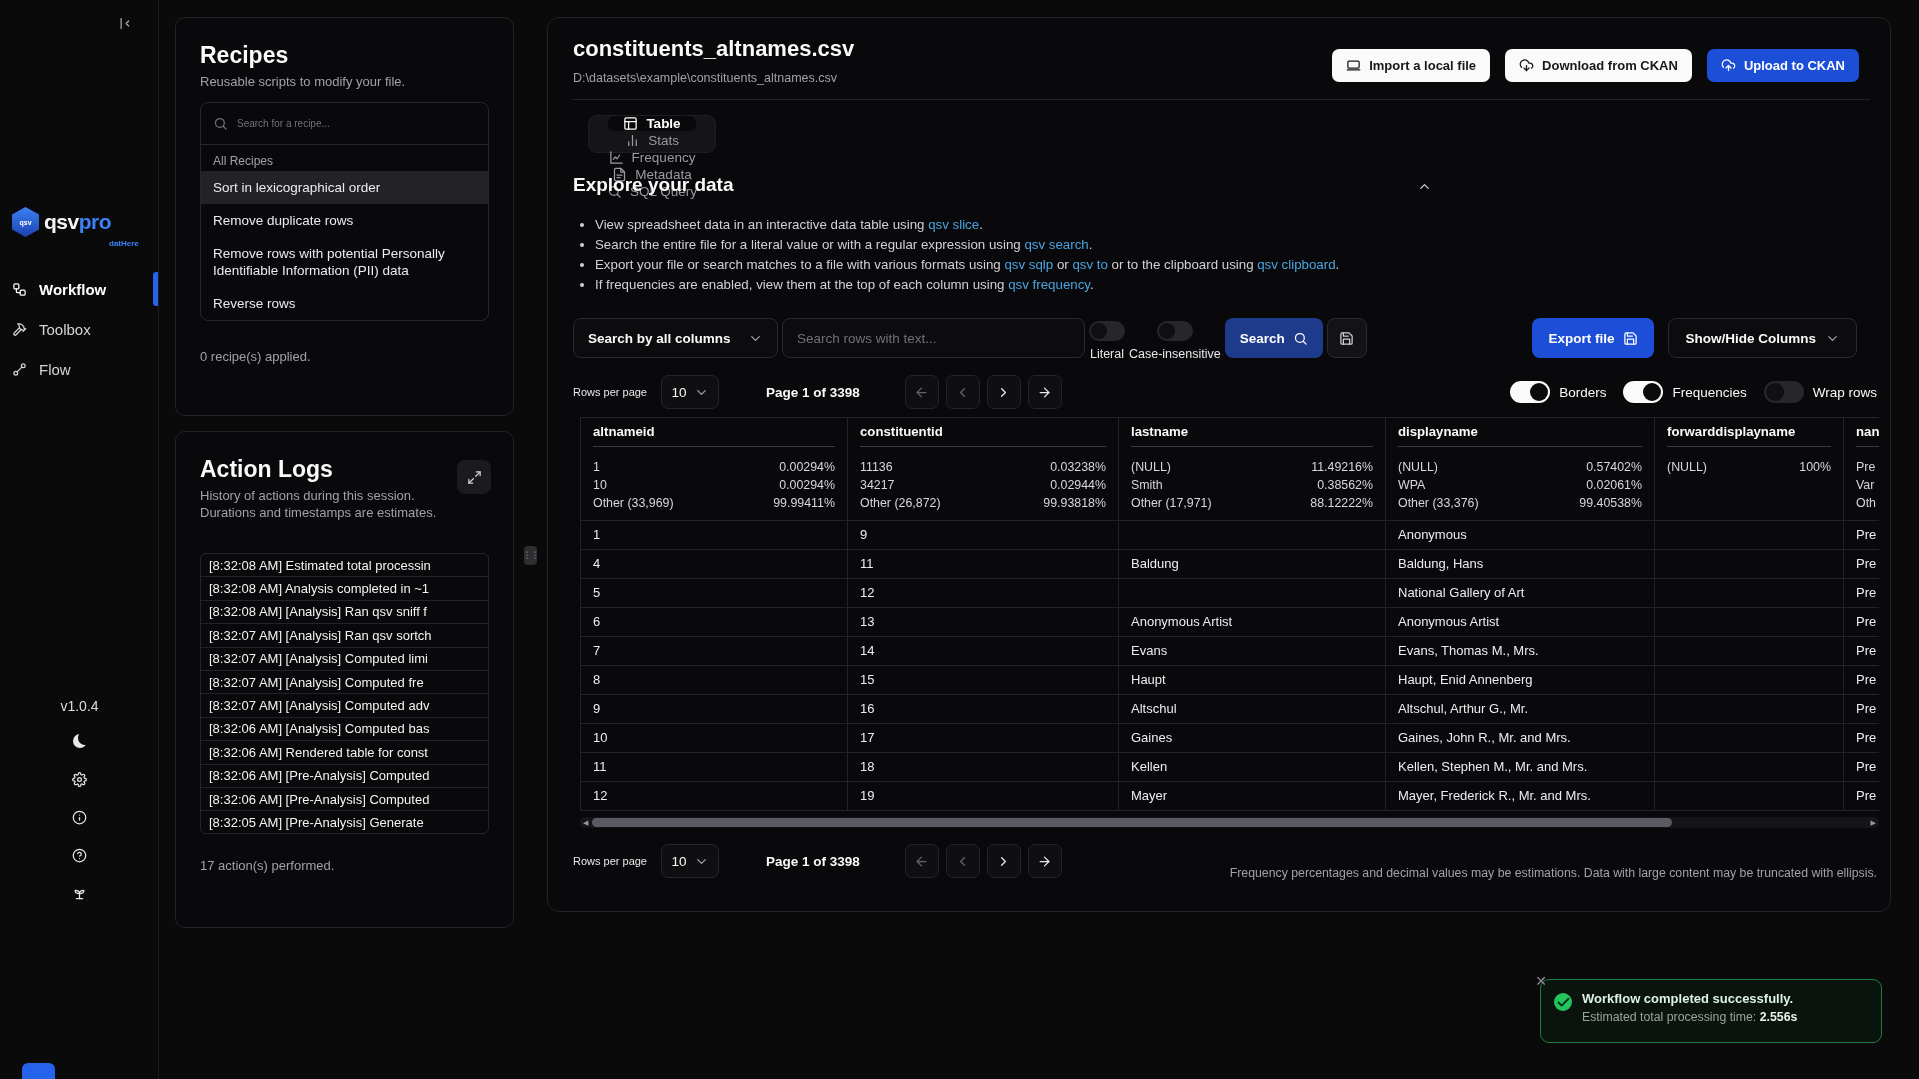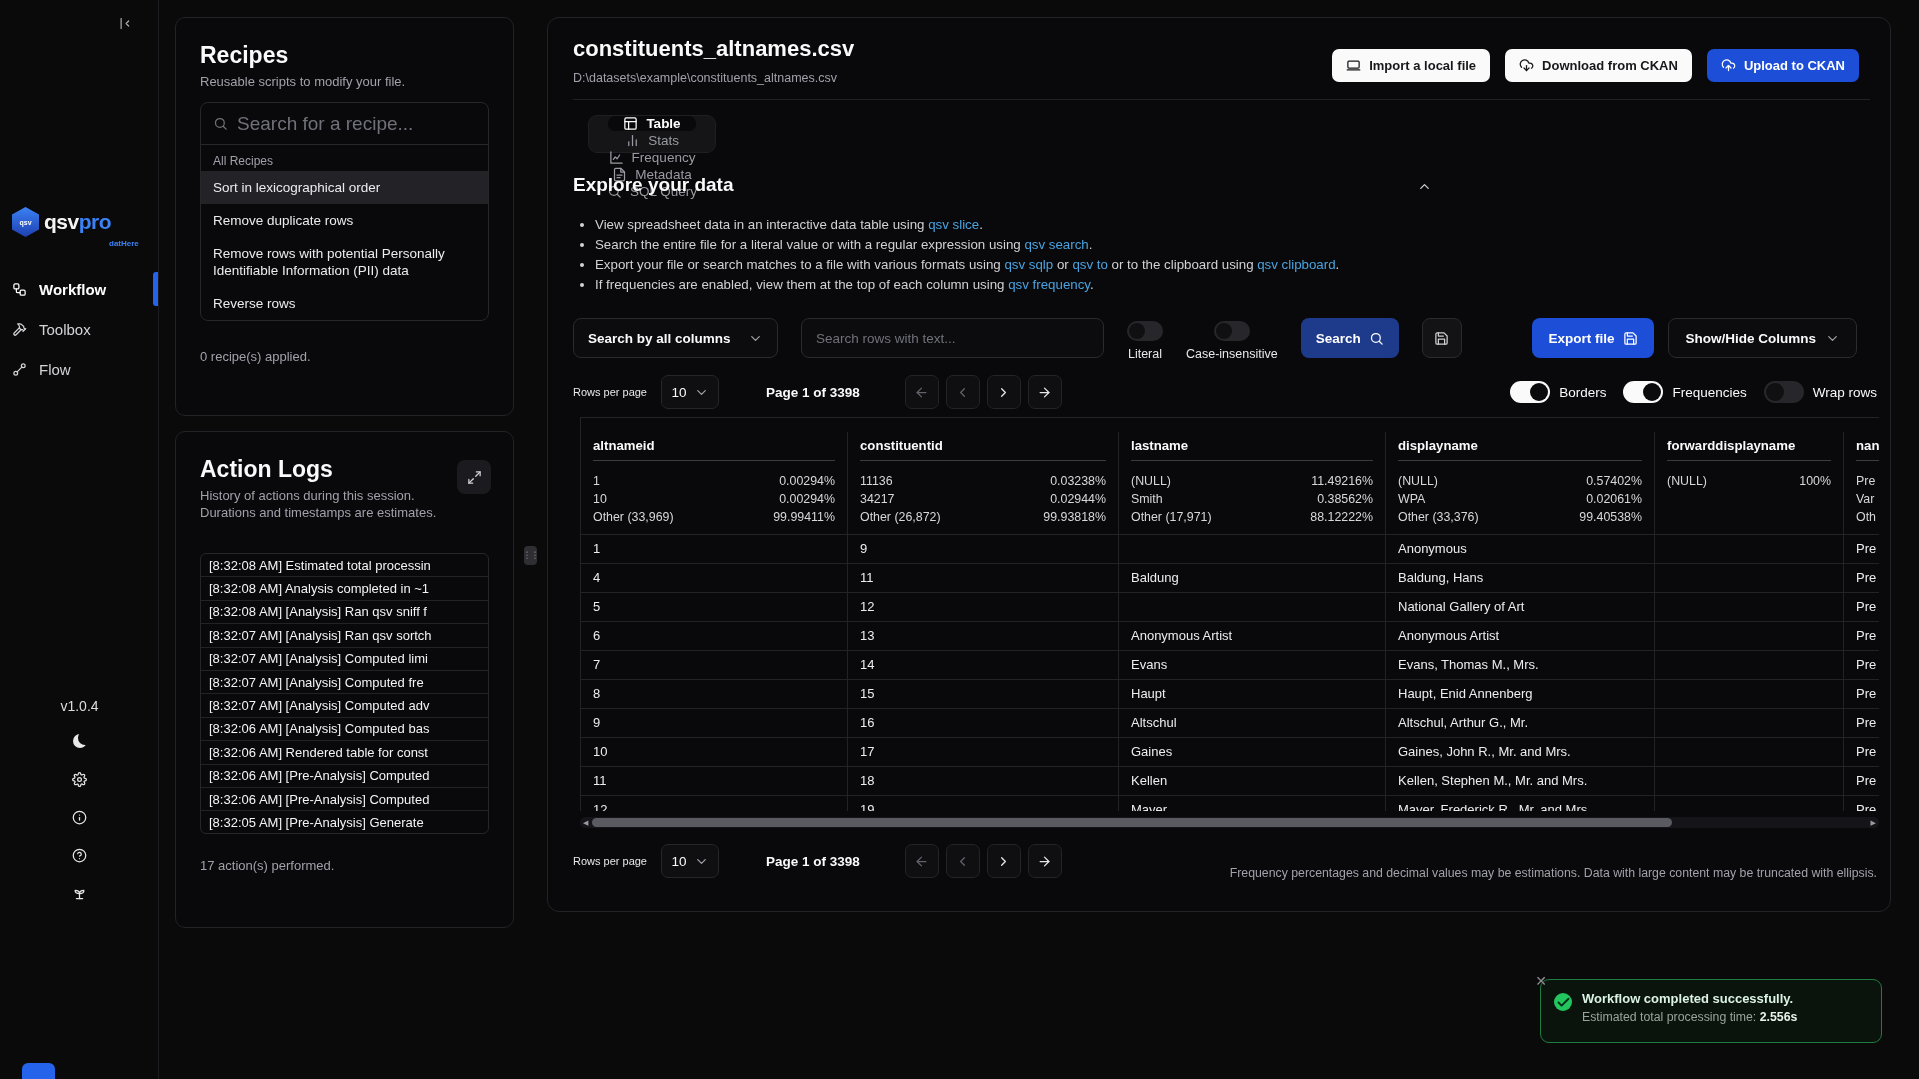--- a/index.html
+++ b/index.html
@@ -29,21 +29,21 @@
   .moon { width:14px; height:14px; border-radius:50%; box-shadow:inset 5px -3px 0 0 #e8e8ea; }
 
   
   .panel { position:absolute; background:#09090b; border:1px solid #232327; border-radius:10px; padding:24px; }
   #recipes-panel { left:175px; top:17px; width:339px; height:399px; }
   #logs-panel { left:175px; top:431px; width:339px; height:497px; }
   .panel-title { font-size:23px; font-weight:700; line-height:26px; }
   .panel-sub { margin-top:5px; font-size:13px; color:#a1a1aa; line-height:17px; }
   .logs-sub { width:256px; }
   .recipe-box { margin-top:12px; border:1px solid #27272b; border-radius:8px; overflow:hidden; }
-  .recipe-search { height:42px; display:flex; align-items:center; gap:9px; padding:0 12px; border-bottom:1px solid #27272b; color:#71717a; font-size:19px; }
+  .recipe-search { height:42px; display:flex; align-items:center; gap:9px; padding:0 12px; border-bottom:1px solid #27272b; color:#71717a; font-size:10px; }
   .recipe-search svg { width:14px; height:14px; }
   .recipe-group { padding:9px 12px 3px; font-size:12px; color:#a1a1aa; }
   .recipe-item { padding:8px 12px; font-size:13.5px; line-height:17px; color:#ececf0; cursor:pointer; }
   .recipe-item.hl { background:#232327; }
   .recipe-applied { margin-top:28px; font-size:13px; color:#a1a1aa; }
   .expand-btn { position:absolute; top:28px; right:22px; width:34px; height:34px; background:#1b1b1f; border-radius:8px; display:flex; align-items:center; justify-content:center; color:#d4d4d8; cursor:pointer; }
   .expand-btn svg { width:15px; height:15px; }
   .log-box { margin-top:32px; border:1px solid #26262a; border-radius:6px; height:281px; overflow:hidden; }
   .log-entry { height:23.4px; display:flex; align-items:center; padding:0 8px; font-size:13px; color:#f4f4f5; border-bottom:1px solid #232327; white-space:nowrap; overflow:hidden; }
   .log-footer { margin-top:24px; font-size:13px; color:#a1a1aa; }
@@ -63,21 +63,21 @@
   .tab { display:flex; align-items:center; gap:8px; height:32px; padding:0 15px; font-size:13.5px; color:#9a9aa2; border-radius:7px; cursor:pointer; white-space:nowrap; }
   .tab.active { background:#09090b; color:#fff; font-weight:600; }
   .tab svg { width:15px; height:15px; }
   .explore-h { position:absolute; left:25px; top:156px; font-size:19px; font-weight:700; }
   .explore-chevron { position:absolute; left:869px; top:161px; color:#d4d4d8; cursor:pointer; }
   .explore-chevron svg { width:16px; height:16px; }
   .bullets { position:absolute; left:33px; top:197px; font-size:13.3px; color:#d1d1d6; }
   .bullets li { list-style:disc; margin-left:14px; line-height:20px; }
   .lnk { color:#4aa3df; cursor:pointer; }
 
-  .search-row { position:absolute; left:25px; top:300px; display:flex; gap:23px; align-items:flex-start; }
+  .search-row { position:absolute; left:25px; top:300px; display:flex; gap:4px; align-items:flex-start; }
   .sel-btn { width:205px; height:40px; border:1px solid #2a2a2f; border-radius:8px; background:#0c0c0e; display:flex; align-items:center; justify-content:space-between; padding:0 14px; font-size:13.5px; font-weight:600; cursor:pointer; }
   .sel-btn svg, .cols-btn svg { width:14px; height:14px; color:#a1a1aa; }
   .search-input { width:303px; height:40px; border:1px solid #2a2a2f; border-radius:8px; background:#0c0c0e; display:flex; align-items:center; padding:0 14px; font-size:13.5px; color:#71717a; cursor:text; }
   .tog-wrap { display:flex; flex-direction:column; align-items:center; gap:6px; padding-top:3px; }
   .tog-label { font-size:12.5px; color:#e8e8ea; white-space:nowrap; }
   .switch { width:36px; height:20px; border-radius:999px; position:relative; cursor:pointer; }
   .switch .knob { position:absolute; top:2px; width:16px; height:16px; border-radius:50%; }
   .switch.off { background:#27272b; } .switch.off .knob { left:2px; background:#101013; }
   .switch.on { background:#fafafa; } .switch.on .knob { right:2px; background:#0b0b0d; }
   .switch.lg { width:40px; height:22px; } .switch.lg .knob { width:18px; height:18px; }
@@ -100,21 +100,21 @@
   .pag-btn svg { width:15px; height:15px; }
   .pag-btn.dim { color:#62626a; } .pag-btn.lit { color:#e8e8ea; }
   .view-toggles { position:absolute; top:363px; right:13px; display:flex; align-items:center; gap:17px; }
   .vt { display:flex; align-items:center; gap:9px; font-size:13.5px; color:#fafafa; }
 
   
   .tablewrap { position:absolute; left:32px; top:399px; width:1299px; height:394px; overflow:hidden; border-top:1px solid #232327; border-left:1px solid #232327; }
   .tbl { width:1383px; }
   .tr { display:flex; }
   .td { flex:none; border-right:1px solid #232327; overflow:hidden; white-space:nowrap; }
-  .hd { height:33px; padding:6px 12px 0;margin-top:14px; }
+  .hd { height:33px; padding:6px 12px 0; }
   .hd-in { display:block; font-size:13.2px; font-weight:700; padding-bottom:7px; border-bottom:1px solid #3b3b42; }
   .fq { height:70px; padding:7px 12px 9px; display:flex; flex-direction:column; justify-content:space-between; border-bottom:1px solid #232327; }
   .fl { display:flex; justify-content:space-between; font-size:12.4px; color:#d8d8dc; line-height:18px; gap:8px; }
   .dc { height:29px; line-height:28px; padding:0 12px; font-size:13px; color:#ededf0; border-bottom:1px solid #232327; }
   .hscroll { position:absolute; left:32px; top:799px; width:1299px; height:11px; background:#151519; border-radius:6px; }
   .hthumb { position:absolute; left:12px; top:1px; width:1080px; height:9px; background:#5a5a62; border-radius:5px; cursor:grab; }
   .harrow { position:absolute; top:0; height:11px; display:flex; align-items:center; color:#9a9aa1; font-size:7px; cursor:pointer; }
   .harrow.l { left:3px; } .harrow.r { right:3px; }
   .footer-note { position:absolute; right:13px; top:848px; font-size:12.3px; color:#a1a1aa; }
 

